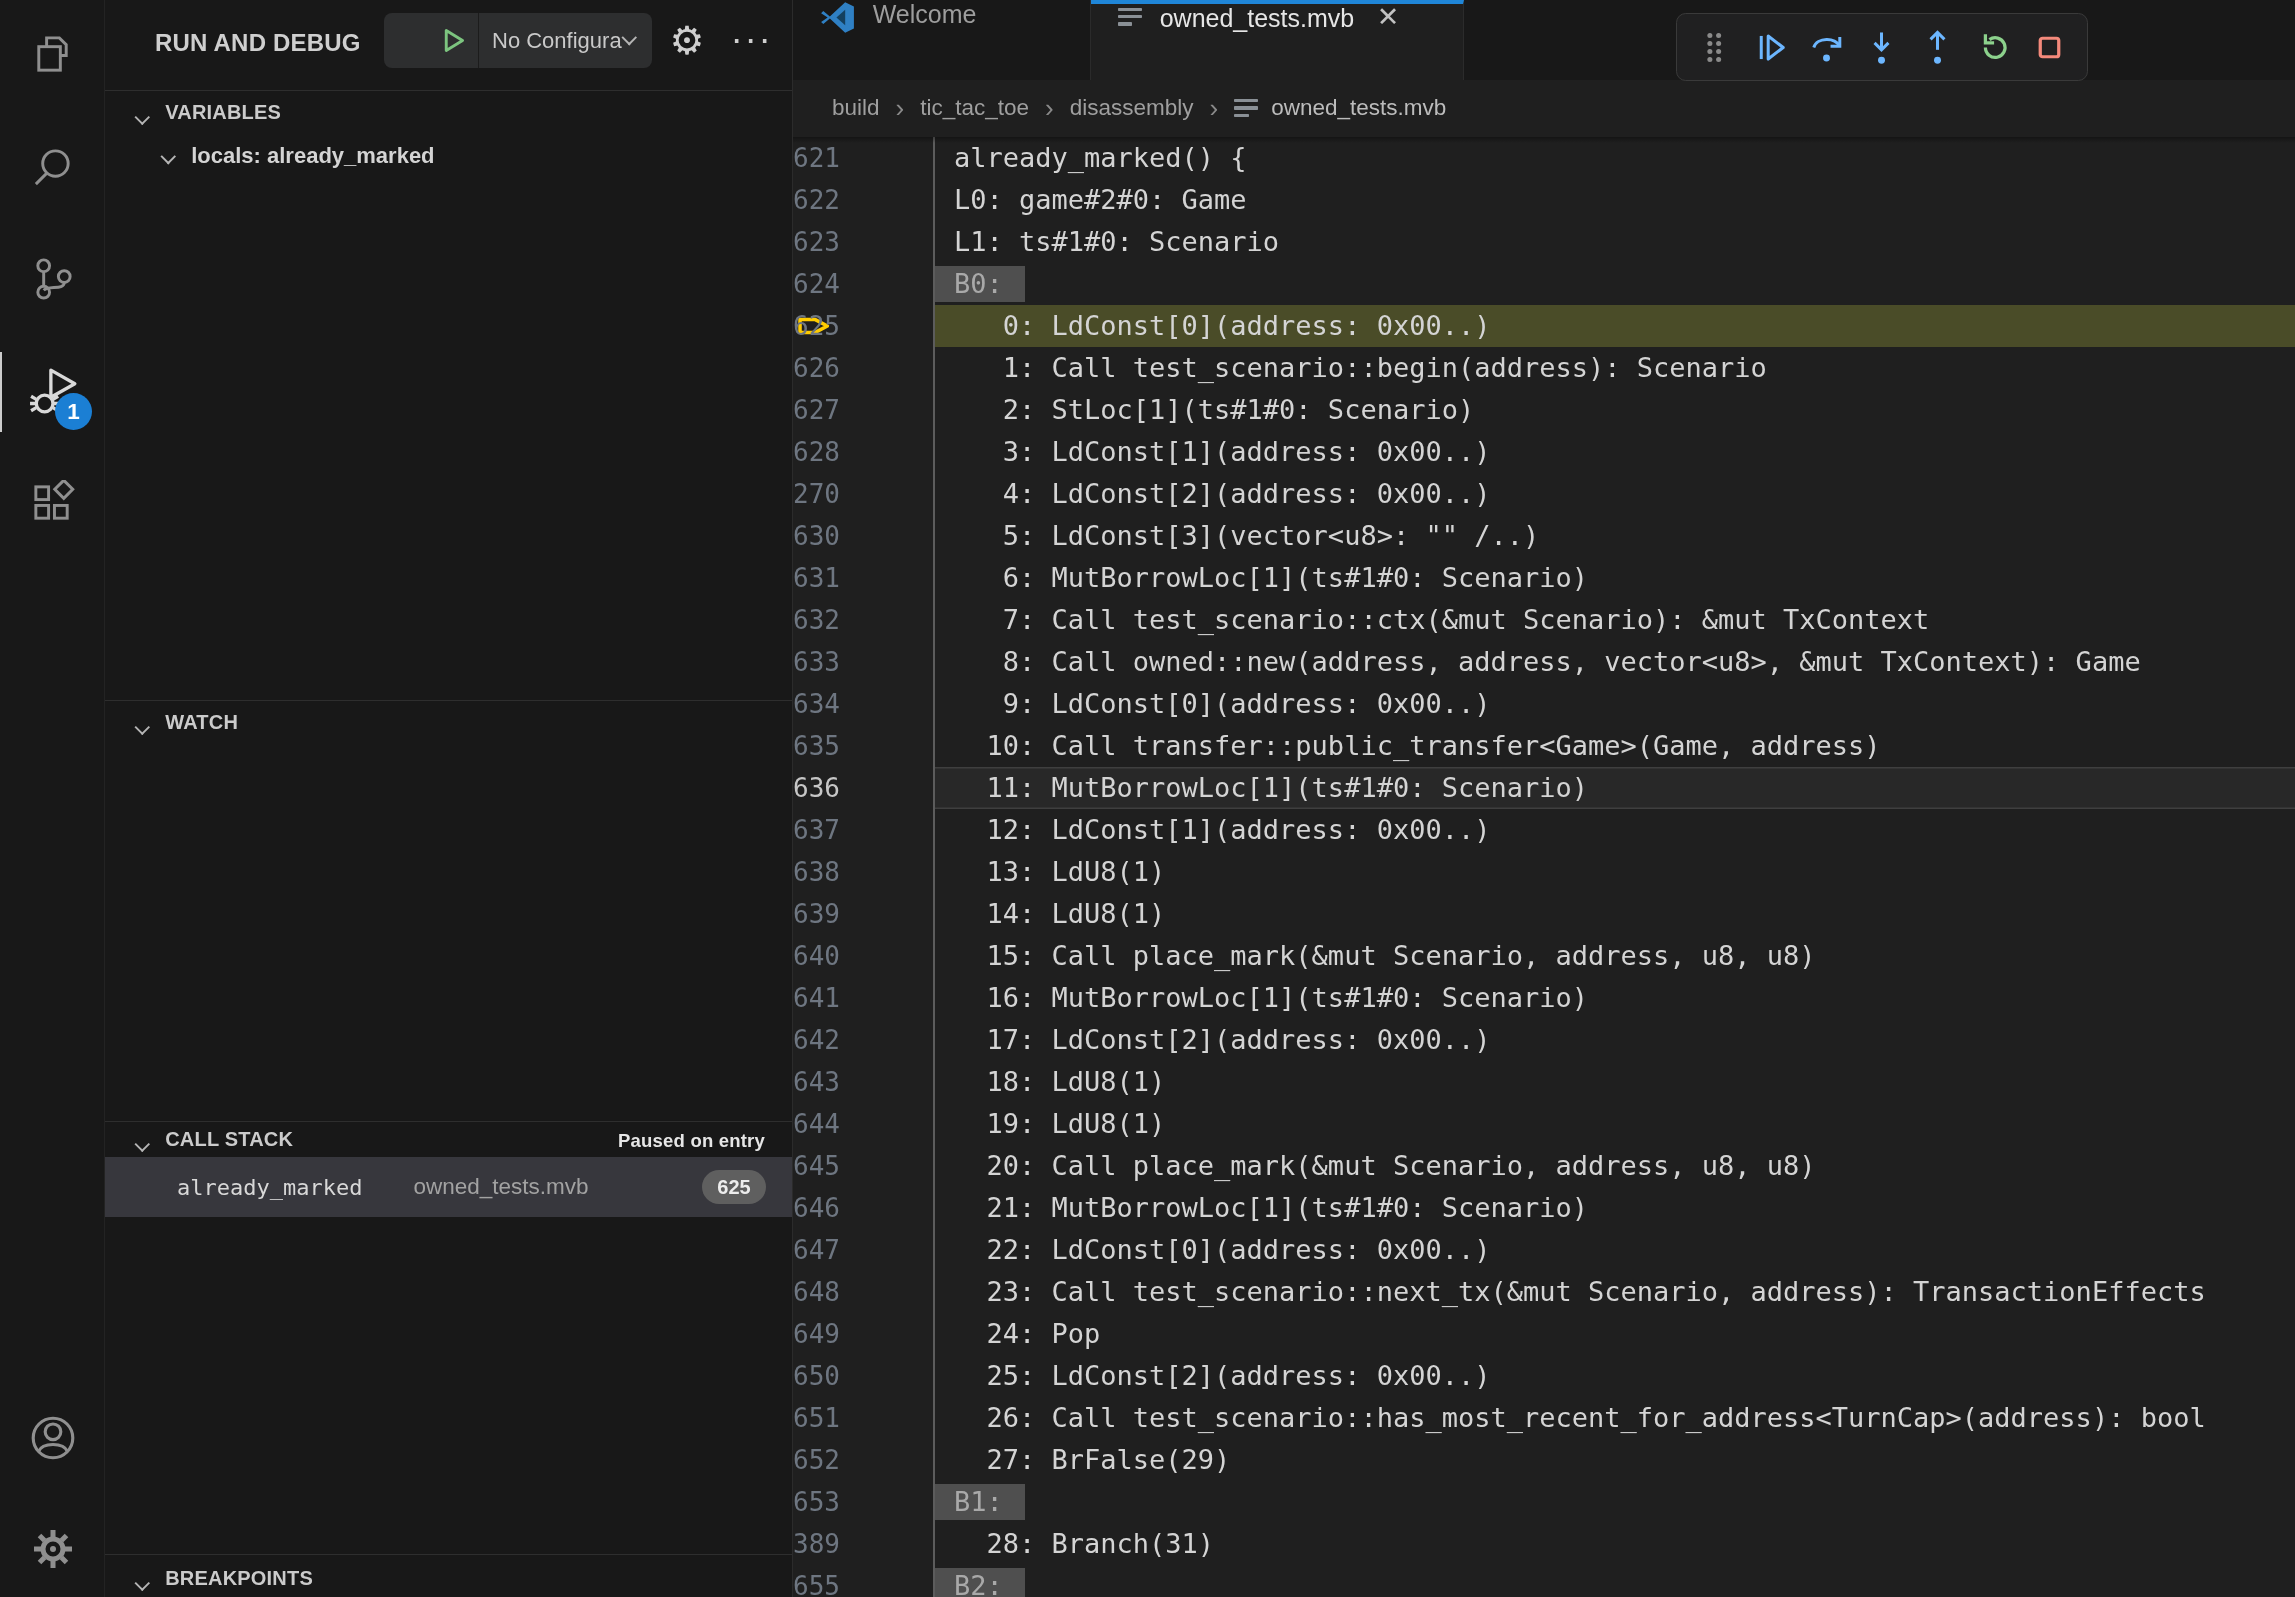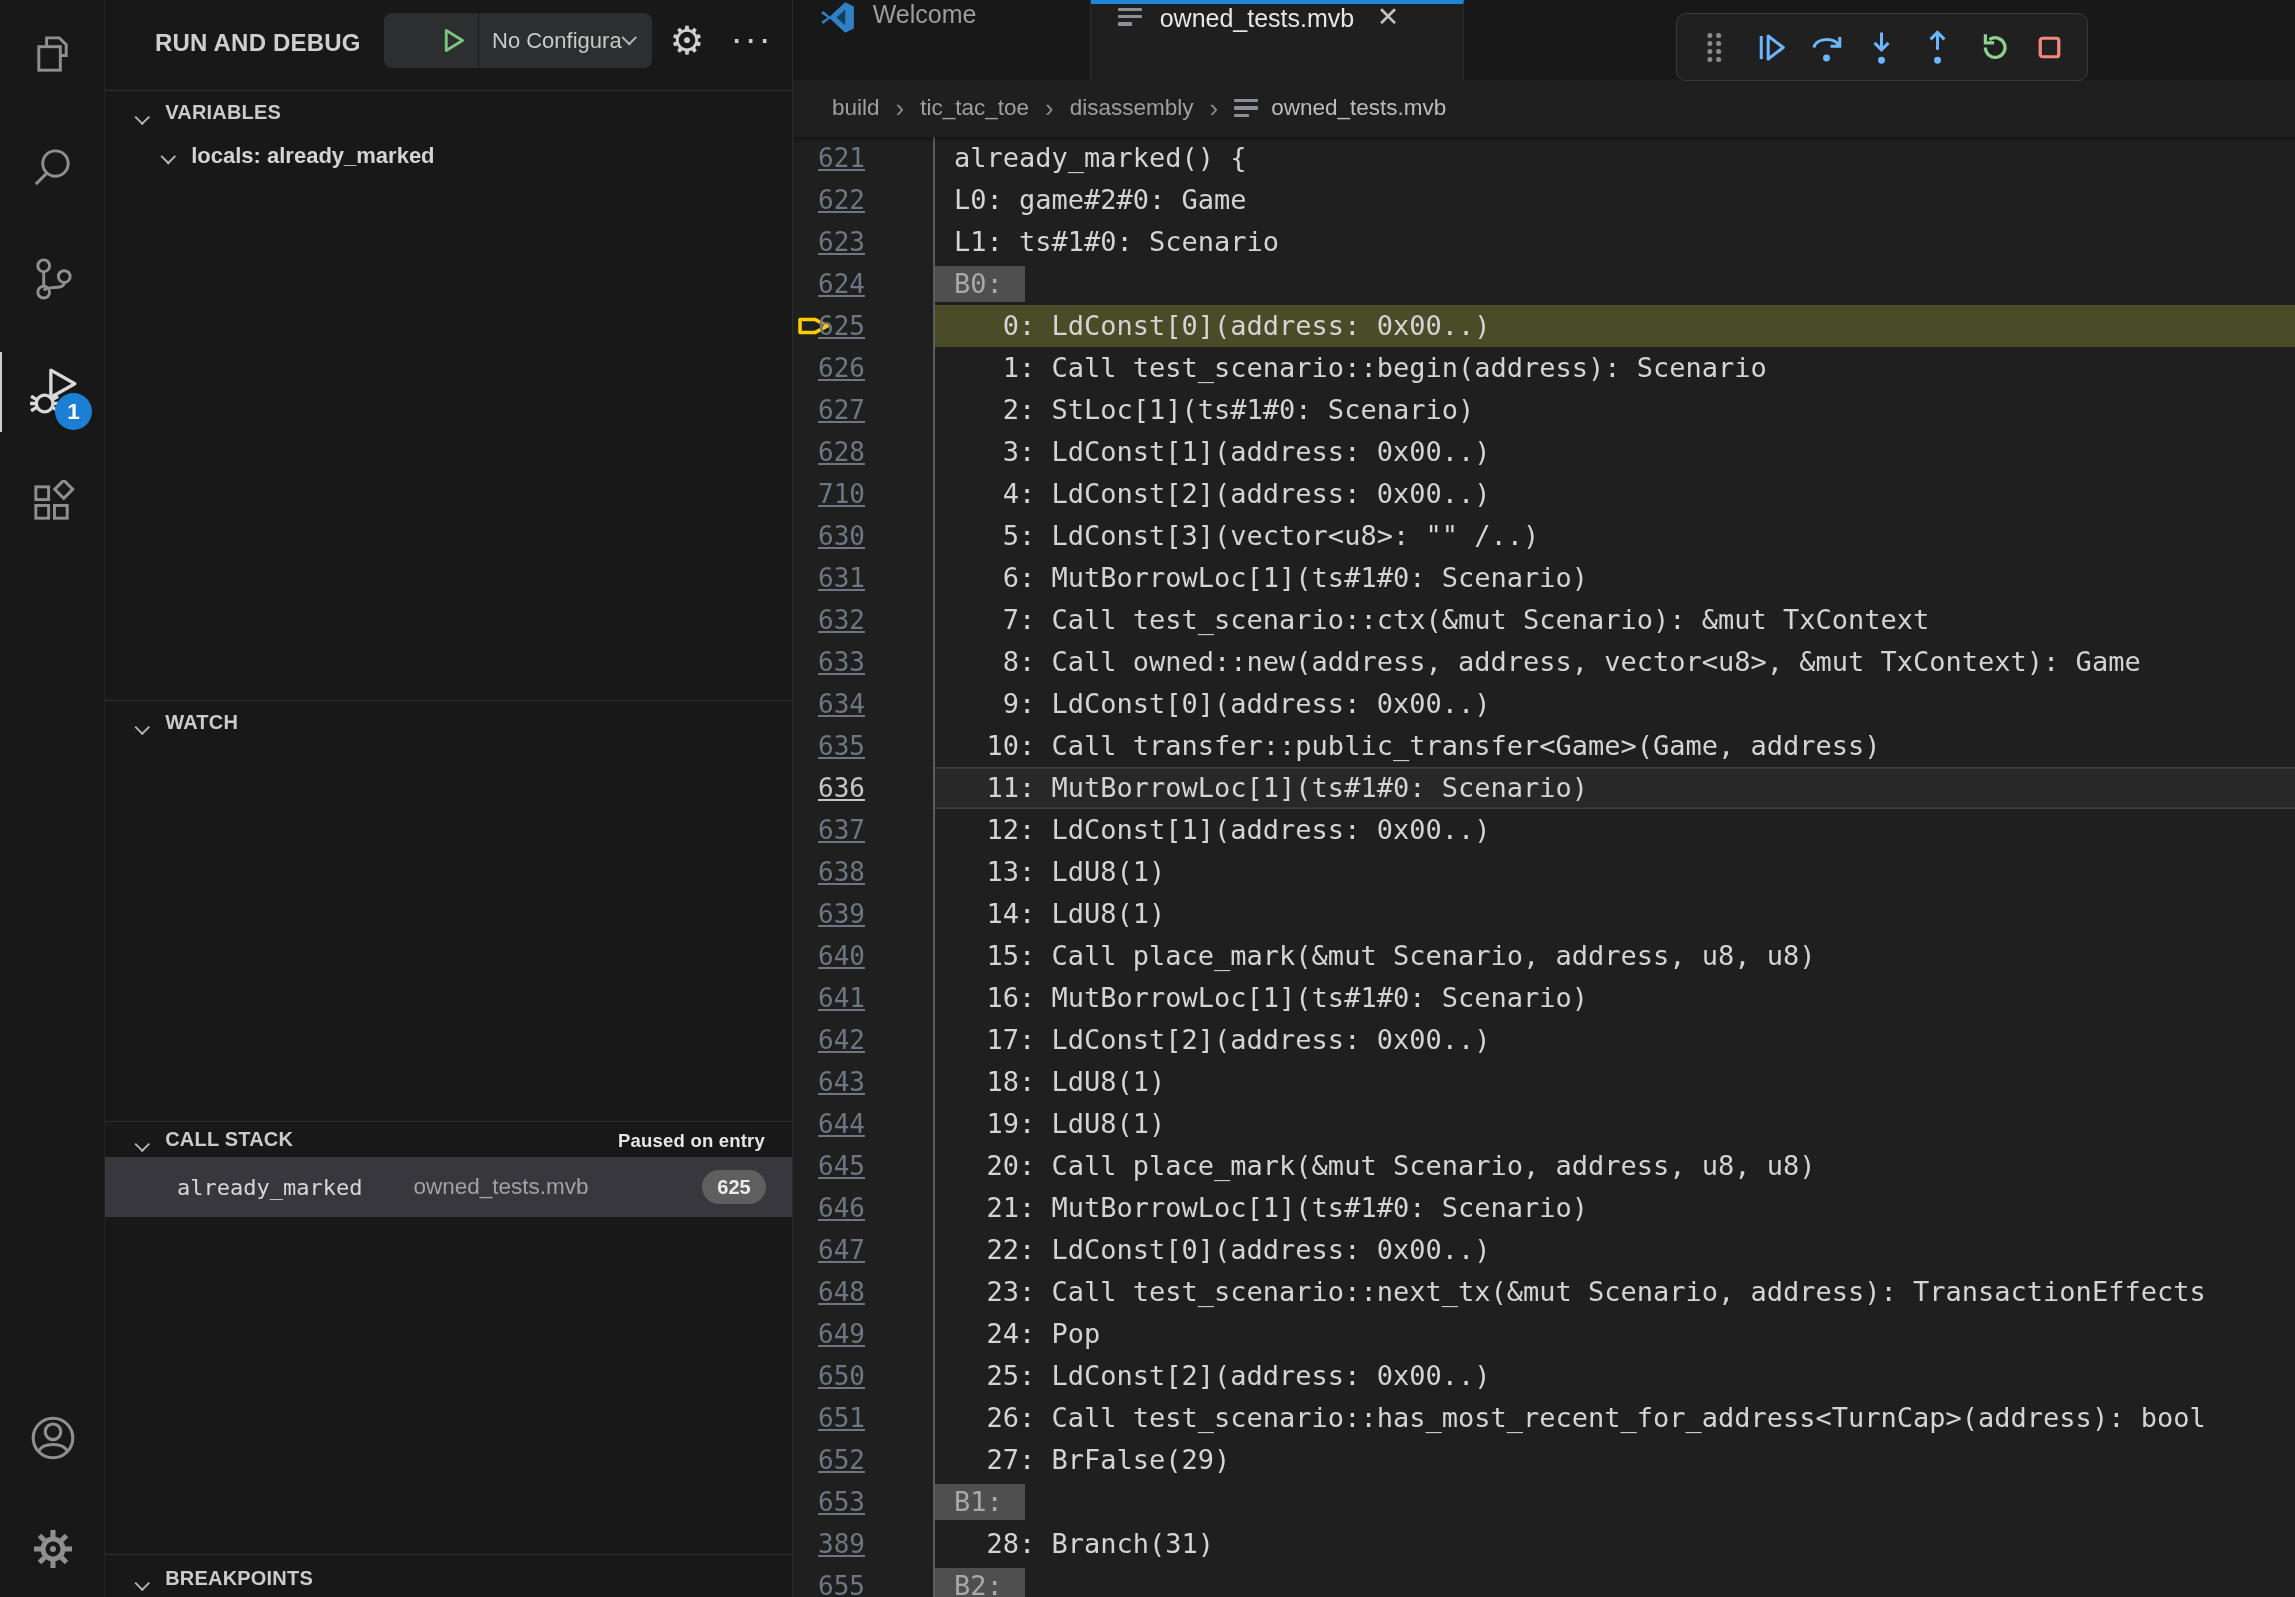--- a/index.html
+++ b/index.html
@@ -59,21 +59,21 @@
   .bc-sep{margin:0 16px;color:#8a8a8a;font-size:26px;}
   .bc-file{color:#bcbcbc;margin-left:13px;}
 
   .code{position:absolute;top:137px;left:0;right:0;bottom:0;background:#1f1f1f;
     font-family:"DejaVu Sans Mono",monospace;font-size:27px;color:#d4d4d4;}
   .code::before{content:"";position:absolute;top:0;left:0;right:0;height:6.4px;
     background:linear-gradient(rgba(0,0,0,.35),transparent);z-index:6;pointer-events:none;}
   .guide{position:absolute;left:140px;top:0;bottom:0;width:1.6px;background:#5c5c5c;z-index:4;}
   .crow{position:relative;height:42px;display:flex;}
   .gut{width:140px;flex:none;position:relative;}
-  .lnum{position:absolute;right:43px;top:0;width:97px;text-align:center;color:#6e7681;font-size:26px;line-height:42px;text-decoration:underline;}
+  .lnum{position:absolute;right:43px;top:0;width:97px;text-align:left;color:#6e7681;font-size:26px;line-height:42px;}
   .crow.cursor .lnum{color:#c6c6c6;}
   .ctext{flex:1;white-space:pre;line-height:42px;z-index:2;}
   .ctext{padding-left:21px;}
   .crow.current .ctext{background:#4a4c28;}
   .crow.cursor .ctext{background:rgba(255,255,255,.045);box-shadow:inset 0 1.6px 0 #3f3f3f, inset 0 -1.6px 0 #3f3f3f;}
   .blabel{display:inline-block;background:#4f4f4f;color:#a9a9a9;margin-left:-21px;padding:2.4px 22.5px 2.4px 21px;line-height:32px;}
   .arrow{position:absolute;left:3.2px;top:50%;transform:translateY(-50%);}
 </style>
 </head>
 <body>
@@ -331,21 +331,21 @@
             <div class="ctext">   2: StLoc[1](ts#1#0: Scenario)</div>
           </div>
           <div class="crow">
             <div class="gut">
               <span class="lnum">628</span>
             </div>
             <div class="ctext">   3: LdConst[1](address: 0x00..)</div>
           </div>
           <div class="crow">
             <div class="gut">
-              <span class="lnum">710</span>
+              <span class="lnum">270</span>
             </div>
             <div class="ctext">   4: LdConst[2](address: 0x00..)</div>
           </div>
           <div class="crow">
             <div class="gut">
               <span class="lnum">630</span>
             </div>
             <div class="ctext">   5: LdConst[3](vector&lt;u8&gt;: "" /..)</div>
           </div>
           <div class="crow">

